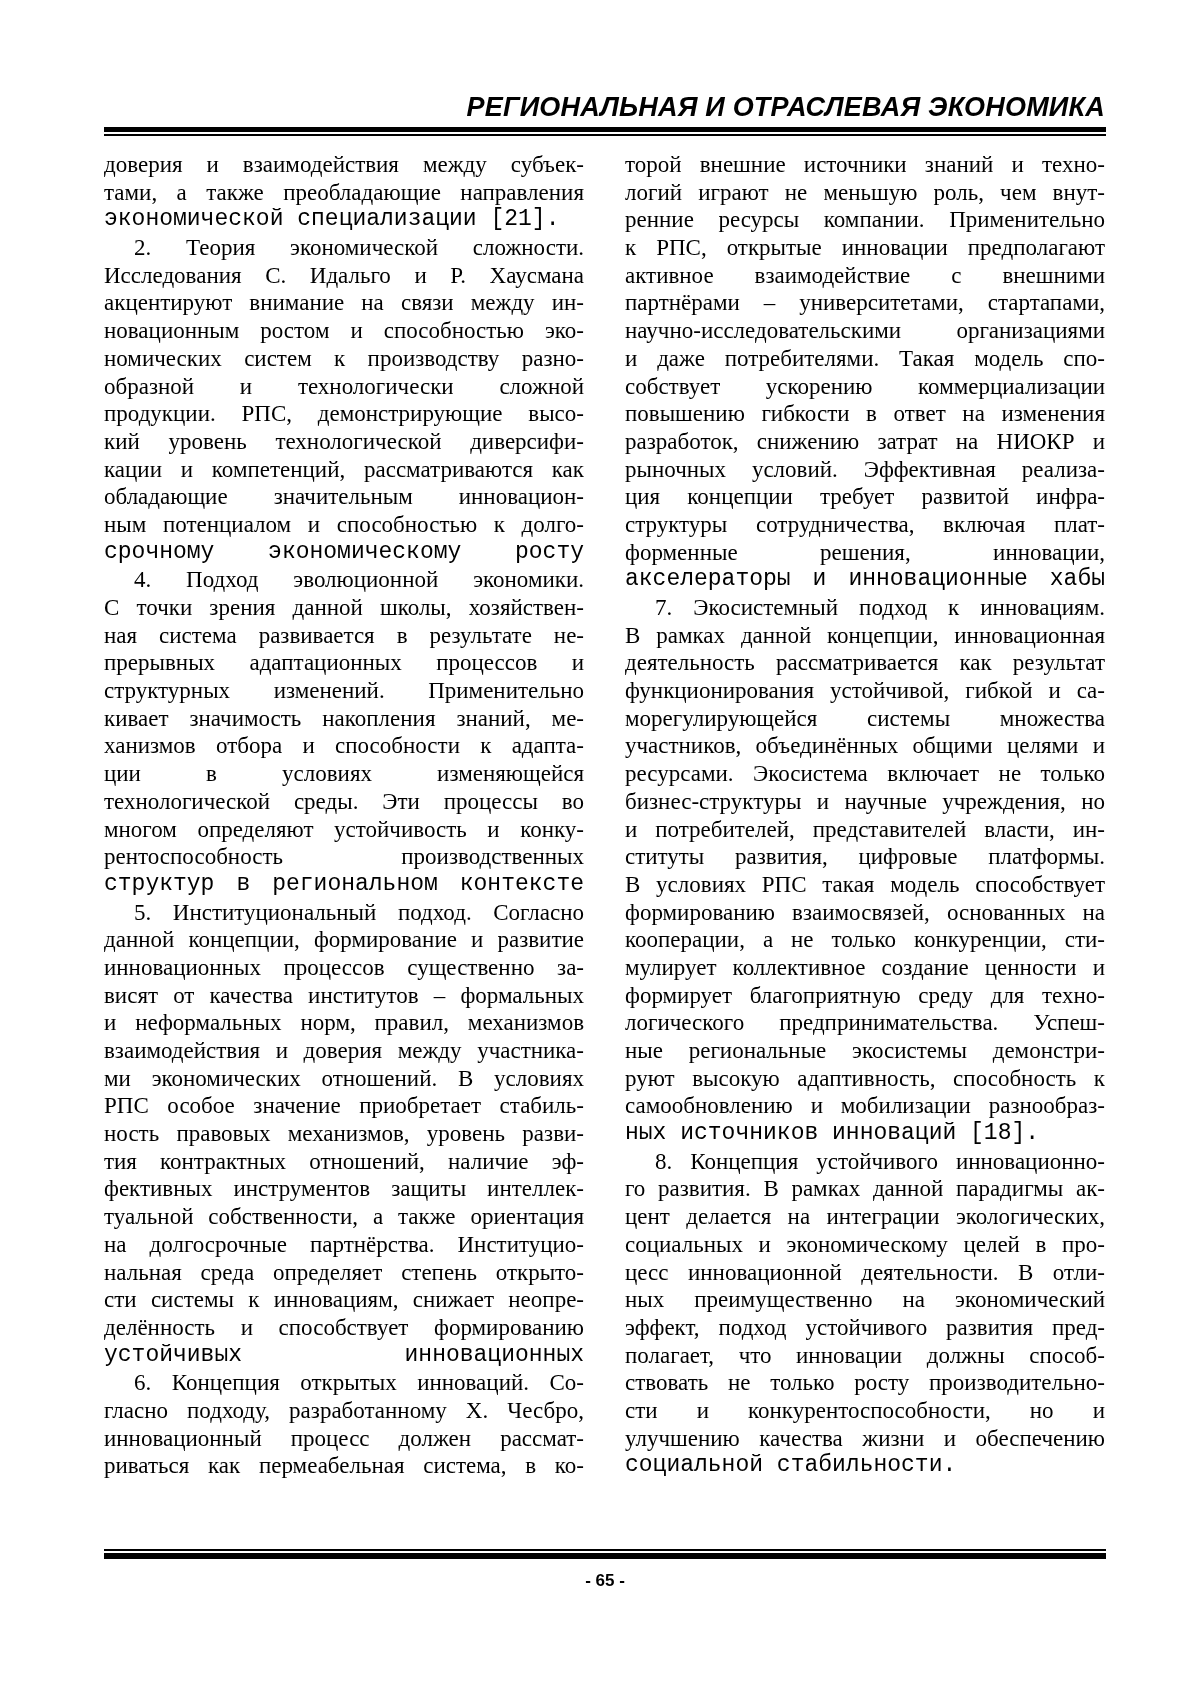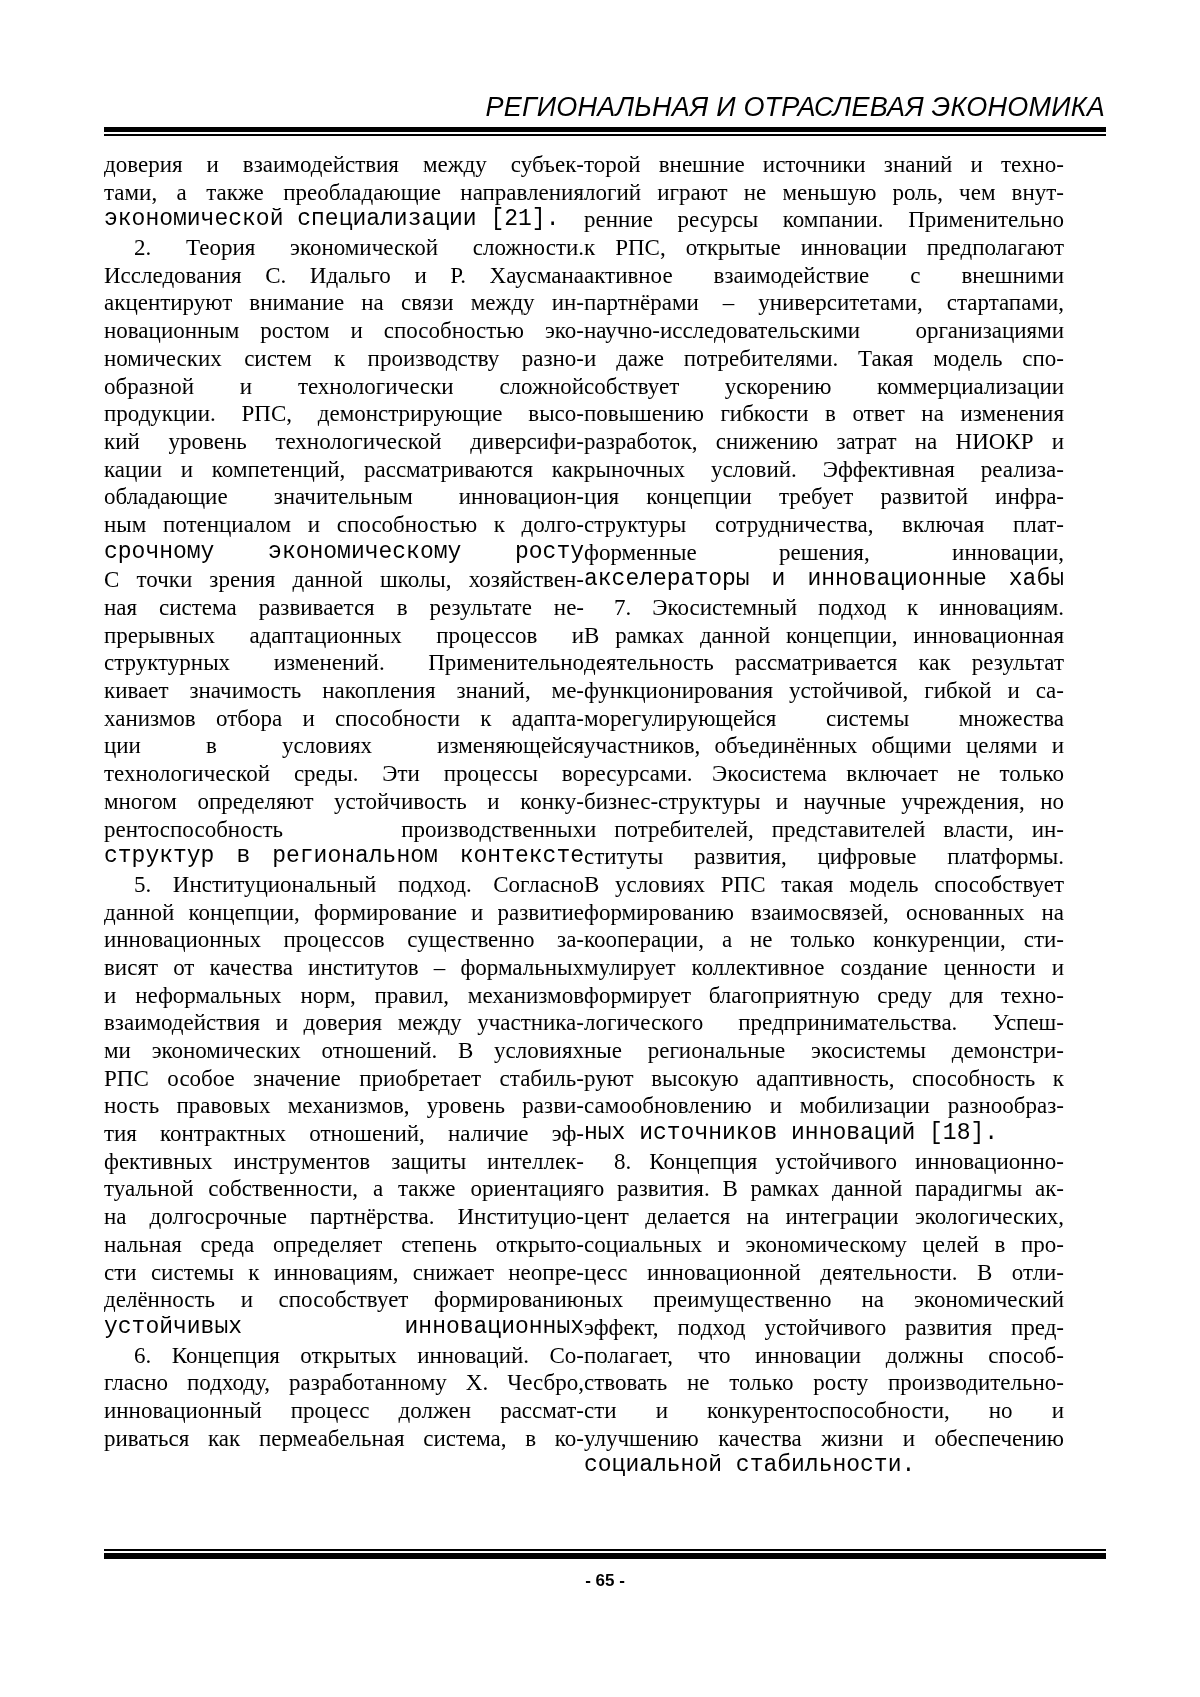--- a/index.html
+++ b/index.html
@@ -9,37 +9,39 @@
     background:#ffffff;
     font-family:"Liberation Serif", serif;
     color:#000;
     overflow:hidden;
   }
   
   .header-title{
     position:absolute;
     top:92px;right:95px;
     font-family:"Liberation Sans", sans-serif;
-    font-weight:normal;font-style:italic;
+    font-weight:bold;font-style:italic;
     font-size:27px;line-height:30px;
     white-space:nowrap;
     letter-spacing:0.2px;
     margin-left:28px;
   }
   .rule{position:absolute;left:104px;width:1002px;background:#000;}
   .header-rule-thick{top:127px;height:5px;}
   .header-rule-thin{top:134px;height:2px;}
   .footer-rule-thin{top:1549px;height:2px;}
   .footer-rule-thick{top:1553px;height:6px;}
   
   .columns{
     position:absolute;
     left:104px;top:151px;
     width:1002px;
     display:flex;
+    gap:41px;
+    align-items:center;
   }
   .col{width:480px;flex:0 0 480px;}
   .para{margin:0;padding:0;}
   .line{
     font-size:23px;
     height:27.7px;
     line-height:27.7px;
     overflow:hidden;
     text-align:justify;
     text-align-last:justify;
@@ -83,20 +85,21 @@
           <div class="line">номических систем к производству разно-</div>
           <div class="line">образной и технологически сложной</div>
           <div class="line">продукции. РПС, демонстрирующие высо-</div>
           <div class="line">кий уровень технологической диверсифи-</div>
           <div class="line">кации и компетенций, рассматриваются как</div>
           <div class="line">обладающие значительным инновацион-</div>
           <div class="line">ным потенциалом и способностью к долго-</div>
           <div class="line para-end">срочному экономическому росту [20].</div>
         </div>
         <div class="para">
+          <div class="line indent">4. Подход эволюционной экономики.</div>
           <div class="line">С точки зрения данной школы, хозяйствен-</div>
           <div class="line">ная система развивается в результате не-</div>
           <div class="line">прерывных адаптационных процессов и</div>
           <div class="line">структурных изменений. Применительно</div>
           <div class="line">кивает значимость накопления знаний, ме-</div>
           <div class="line">ханизмов отбора и способности к адапта-</div>
           <div class="line">ции в условиях изменяющейся</div>
           <div class="line">технологической среды. Эти процессы во</div>
           <div class="line">многом определяют устойчивость и конку-</div>
           <div class="line">рентоспособность производственных</div>

